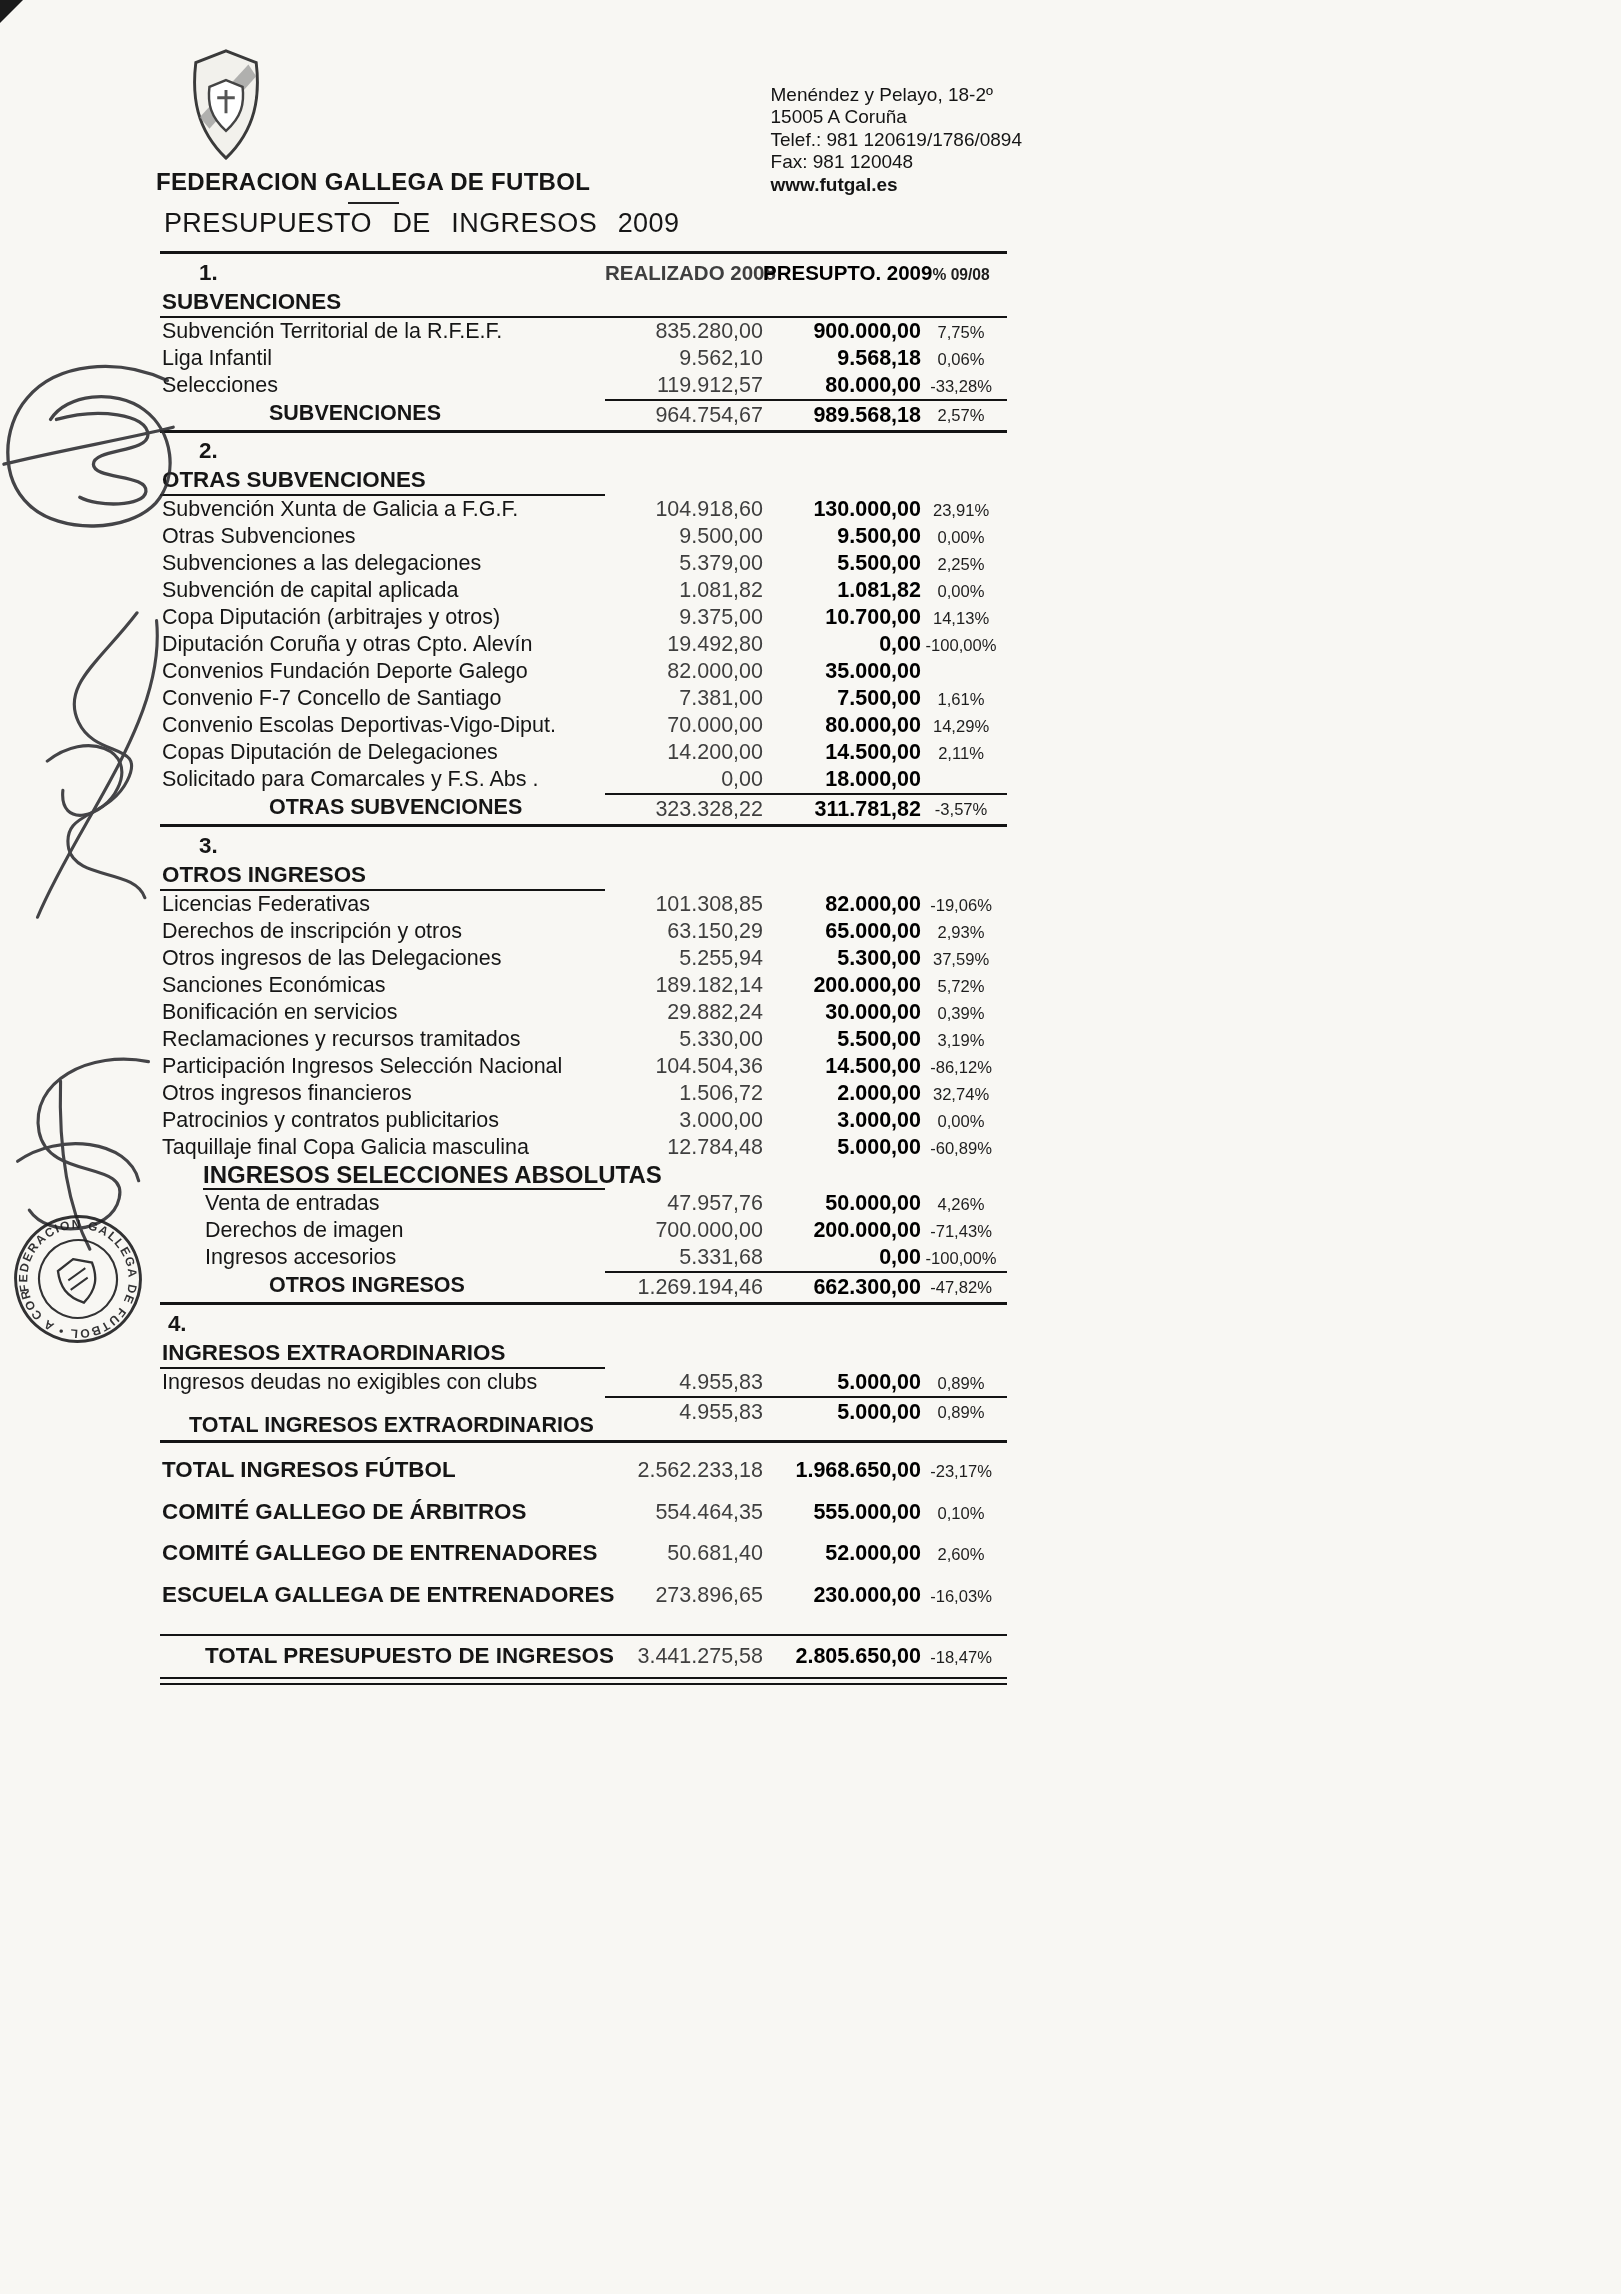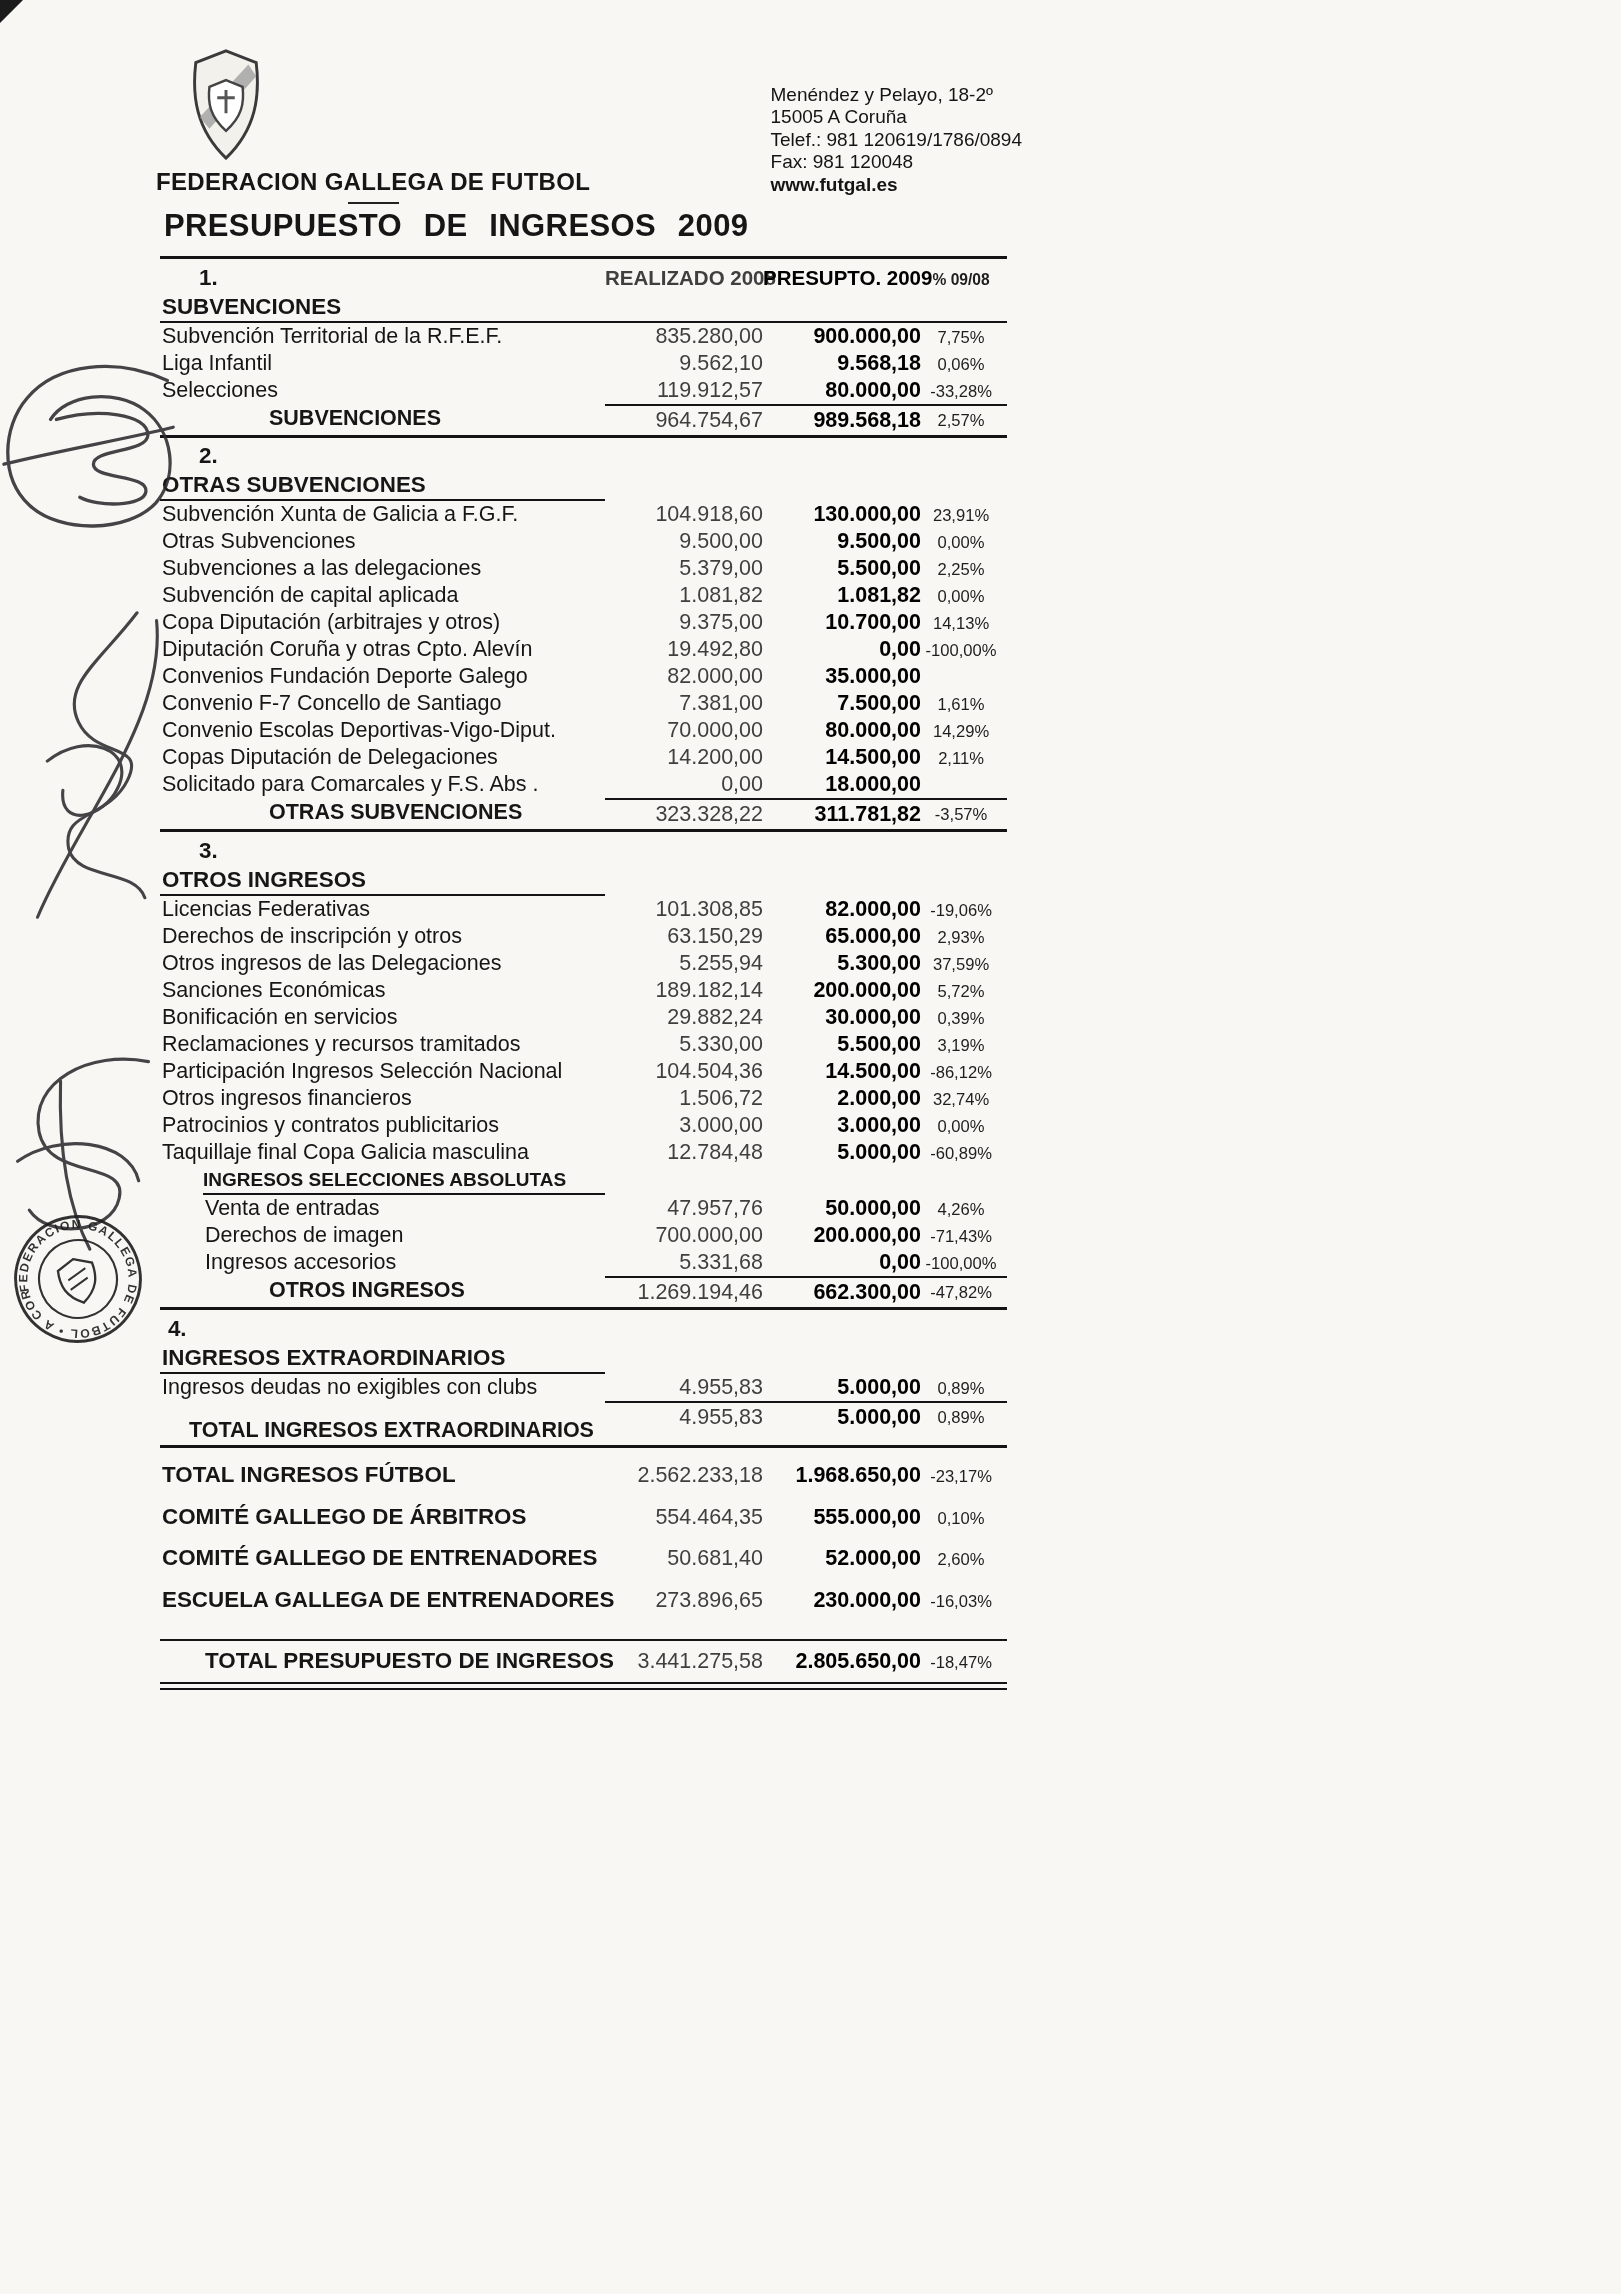--- a/index.html
+++ b/index.html
@@ -14,21 +14,21 @@
   
   .logo{position:absolute;left:188px;top:47px;}
   .org-name{position:absolute;left:156px;top:168px;font-size:24px;font-weight:bold;letter-spacing:0.3px;}
   .org-name::after{content:"";display:block;width:51px;height:2.4px;background:#222;margin:5.9px auto 0;}
   .address{position:absolute;top:84px;right:600px;text-align:left;font-size:19px;line-height:22.4px;color:#141414;}
   .address .line{display:block;}
   .website{display:block;font-weight:bold;}
 
   
   .doc-body{position:absolute;left:160px;top:208px;width:847px;}
-  .title{font-size:31px;font-weight:bold;word-spacing:12.7px;letter-spacing:0.4px;margin:0 0 11.7px 3.9px;}
+  .title{font-size:27px;font-weight:normal;word-spacing:12.7px;letter-spacing:0.4px;margin:0 0 11.7px 3.9px;}
   .budget{border-top:3.4px solid #141414;}
 
   .row{display:grid;grid-template-columns:445px 158px 158px 86px;align-items:baseline;}
   .cell{white-space:nowrap;}
   .label{font-size:21.5px;line-height:27px;padding-left:2px;}
   .realizado,.presupuesto{text-align:right;font-size:21.5px;}
   .realizado{color:#3f3f3f;}
   .presupuesto{font-weight:bold;color:#000;}
   .pct{text-align:center;font-size:16.6px;color:#1e1e1e;padding-right:5.9px;}
 
@@ -36,21 +36,21 @@
   .sh-label{font-size:22.4px;font-weight:bold;line-height:29px;border-bottom:2.4px solid #141414;}
   .sec-num{display:inline-block;width:90px;padding-left:37px;box-sizing:content-box;}
   .section-header.inline .sec-num{width:auto;padding-left:5.9px;margin-right:11.7px;}
   .section-header.with-cols{border-bottom:2.4px solid #141414;}
   .section-header.with-cols .sh-label{border-bottom:none;}
   .colhead{font-weight:bold;font-size:20.5px;line-height:29px;}
   .pct-head{font-size:15.6px;}
 
   .item.indented .label{padding-left:45px;}
 
-  .subheader-row .subheader{grid-column:1;font-size:19px;font-weight:bold;line-height:27px;
+  .subheader-row .subheader{grid-column:1;font-size:24px;font-weight:bold;line-height:27px;
     margin-left:43px;border-bottom:2px solid #141414;}
 
   .subtotal{border-bottom:3.4px solid #141414;align-items:stretch;}
   .subtotal .cell{line-height:29px;}
   .subtotal .st-label{font-weight:bold;font-size:21.5px;padding-left:109px;}
   .subtotal.tight .st-label{padding-left:29px;margin-top:15px;}
   .subtotal .realizado,.subtotal .presupuesto,.subtotal .pct{border-top:2px solid #141414;}
 
   .total{padding:6.8px 0;}
   .total.first{padding-top:12.7px;}

